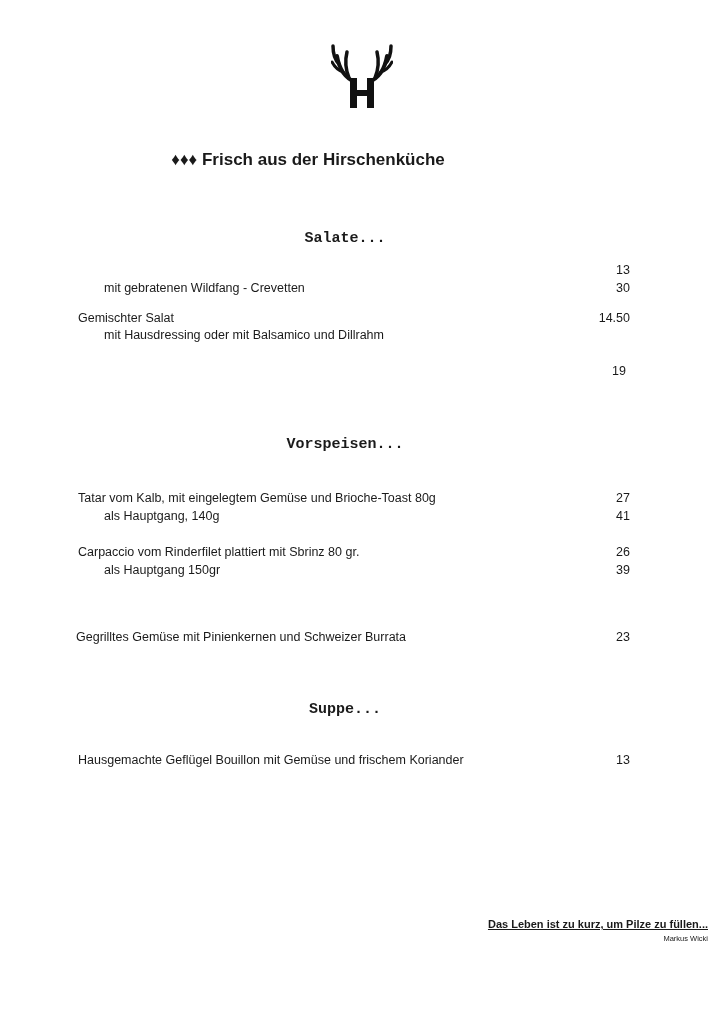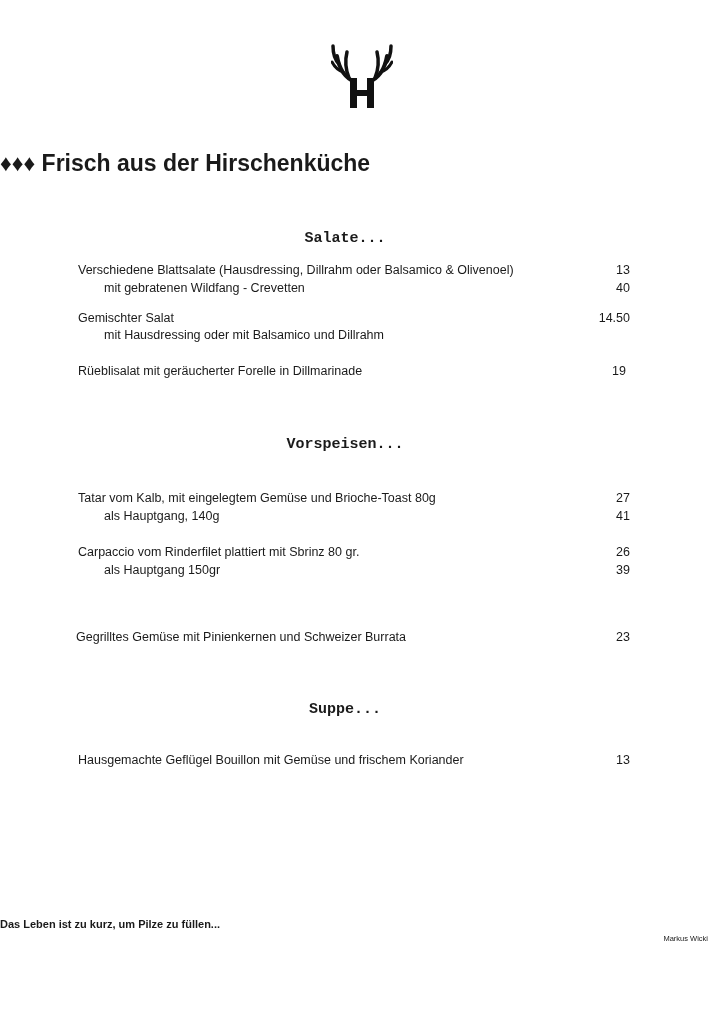--- a/index.html
+++ b/index.html
@@ -3,34 +3,34 @@
 <meta charset="utf-8">
 <style>
   html, body { margin: 0; padding: 0; background: #ffffff; }
   body {
     width: 724px; height: 1024px; position: relative; overflow: hidden;
     font-family: "Liberation Sans", "DejaVu Sans", sans-serif;
     color: #1a1a1a;
   }
   .logo { position: absolute; left: 331px; top: 38px; width: 62px; height: 72px; }
   .title {
-    position: absolute; top: 150px; left: 0; width: 616px; 
-    font-size: 23px; font-weight: bold; letter-spacing: 0;
+    position: absolute; top: 150px; left: 0; width: 616px; text-align: center;
+    font-size: 17px; font-weight: bold; letter-spacing: 0;
   }
   .section-title {
     position: absolute; left: 0; width: 690px; text-align: center;
     font-size: 15px; font-weight: bold; font-family: Liberation Mono, monospace;
   }
   .row { position: absolute; left: 78px; width: 552px; height: 18px; font-size: 12.5px; line-height: 18px; }
   .row .label { position: absolute; left: 0; white-space: nowrap; }
   .row.sub .label { left: 26px; }
   .row .price { position: absolute; right: 0; text-align: right; }
   .quote {
-    position: absolute; top: 918px; left: 0; width: 708px; text-align: left;
-    font-size: 11px; font-weight: bold;
+    position: absolute; top: 918px; left: 0; width: 708px; text-align: right;
+    font-size: 11px; font-weight: bold; text-decoration: underline;
   }
   .author {
     position: absolute; top: 934px; left: 0; width: 708px; text-align: right;
     font-size: 7.5px;
   }
 </style>
 </head>
 <body>
 
 <div>
@@ -51,37 +51,35 @@
       <rect x="19" y="40" width="7" height="30" stroke="none"></rect>
       <rect x="36" y="40" width="7" height="30" stroke="none"></rect>
       <rect x="19" y="52" width="24" height="6" stroke="none"></rect>
     </g>
   </svg>
 
   <div class="title">♦♦♦ Frisch aus der Hirschenküche</div>
 
   <div class="section-title" style="top:230px">Salate...</div>
   <div class="row" style="top:261px">
-    <span class="label">Verschiedene Blattsalate (Hausdressing, Dillrahm oder Balsamico &amp; Olivenoel)</span>
     <span class="price">13</span>
   </div>
   <div class="row sub" style="top:279px">
     <span class="label">mit gebratenen Wildfang - Crevetten</span>
-    <span class="price">40</span>
+    <span class="price">30</span>
   </div>
   <div class="row" style="top:309px">
     <span class="label">Gemischter Salat</span>
     <span class="price">14.50</span>
   </div>
   <div class="row sub" style="top:326px">
     <span class="label">mit Hausdressing oder mit Balsamico und Dillrahm</span>
     <span class="price"></span>
   </div>
   <div class="row" style="top:362px; width:548px">
-    <span class="label">Rüeblisalat mit geräucherter Forelle in Dillmarinade</span>
     <span class="price">19</span>
   </div>
 
   <div class="section-title" style="top:436px">Vorspeisen...</div>
   <div class="row" style="top:489px">
     <span class="label">Tatar vom Kalb, mit eingelegtem Gemüse und Brioche-Toast 80g</span>
     <span class="price">27</span>
   </div>
   <div class="row sub" style="top:507px">
     <span class="label">als Hauptgang, 140g</span>

